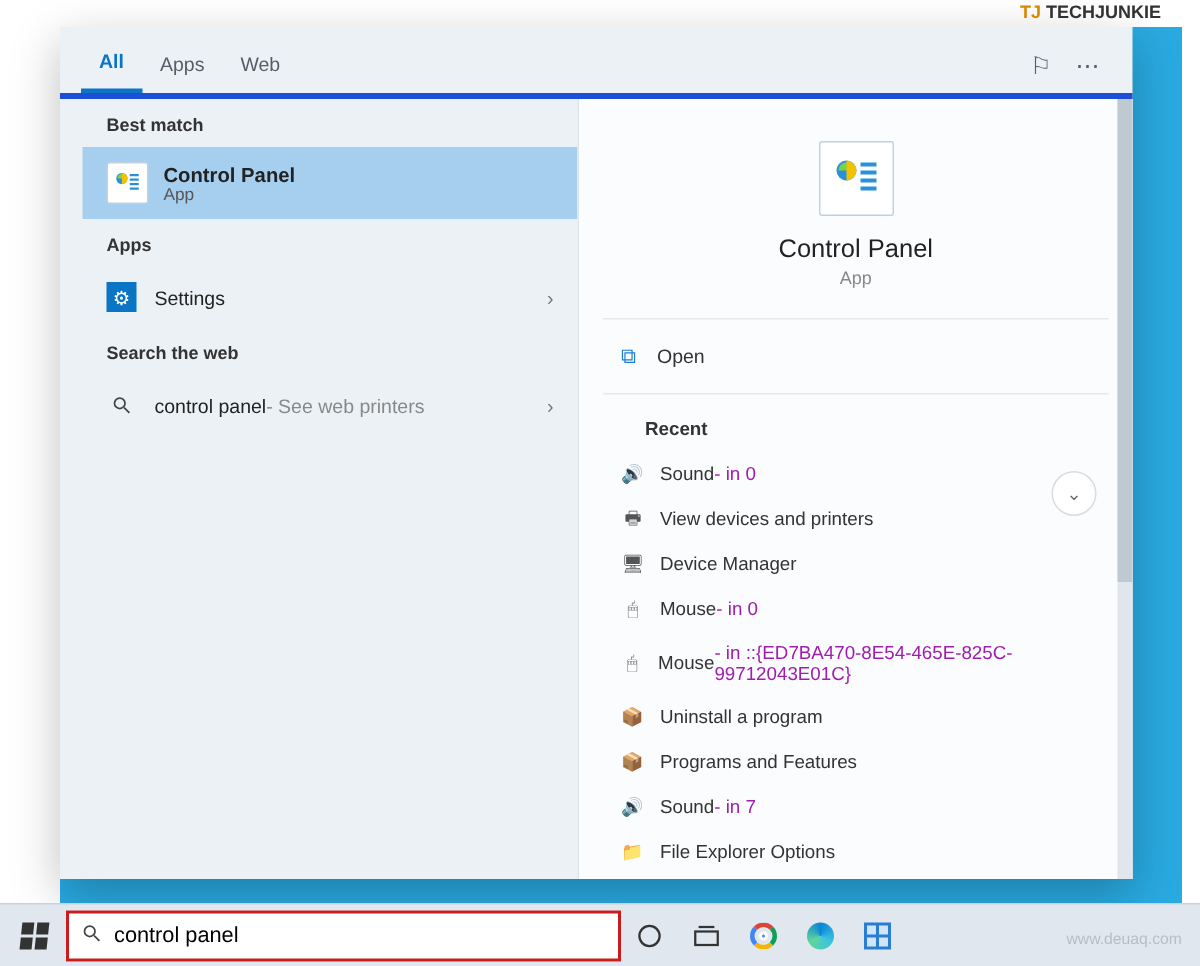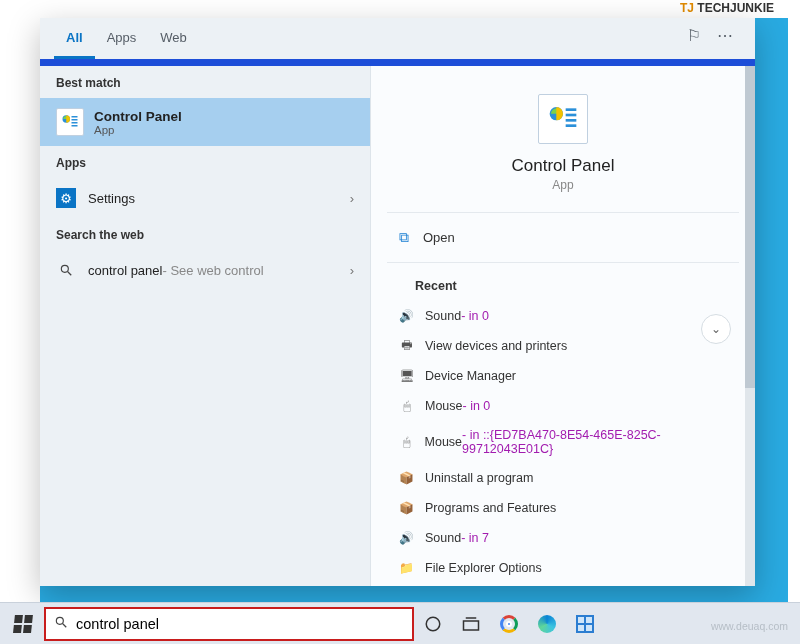--- a/index.html
+++ b/index.html
@@ -12,31 +12,31 @@
 
   .search-panel {
     position: absolute; left: 40px; top: 18px; width: 715px; height: 568px;
     background: #ecf1f5;
     box-shadow: 0 10px 30px rgba(0,0,0,0.25);
     display: flex; flex-direction: column;
   }
 
   
   .tabs {
-    display: flex; align-items: flex-start; height: 48px; padding: 0 14px;
+    display: flex; align-items: flex-end; height: 48px; padding: 0 14px;
     color: #677;
-    border-bottom: 7px solid #1d4ed8;
+    border-bottom: 4px solid #1d4ed8;
   }
   .tab { padding: 12px 12px; font-size: 13px; cursor: pointer; color: #555d66; }
   .tab.active { color: #0a74c5; font-weight: 600; border-bottom: 3px solid #0a74c5; padding-bottom: 11px; }
   .tab .chev { font-size: 10px; margin-left: 4px; }
   .tab-spacer { flex: 1; }
   .tab-icon { padding: 8px; cursor: pointer; color: #555d66; font-size: 16px; }
 
-  .panel-body { display: flex; flex: 1; min-height: 0; }
+  .panel-body { display: flex; flex: 1; min-height: 0; padding-left: 15px; }
 
   
   .left-col { width: 330px; background: #ecf1f5; display: flex; flex-direction: column; }
   .section-header { font-size: 12px; font-weight: 600; padding: 10px 16px 8px; color: #333; }
   .best-match { background: #a6cfef; display: flex; align-items: center; padding: 10px 16px; }
   .cp-thumb {
     width: 28px; height: 28px; background: #fff; border: 1px solid #c0d0e0; border-radius: 2px;
     display: flex; align-items: center; justify-content: center; margin-right: 10px; font-size: 14px;
   }
   .cp-thumb svg { width: 18px; height: 18px; }
@@ -161,21 +161,21 @@
 
       <div class="section-header">Search the web</div>
       <div class="list-item">
         <span class="icon">
           <svg class="mag" viewBox="0 0 24 24" fill="none" stroke="#444" stroke-width="2">
               <circle cx="10" cy="10" r="6"></circle>
               <line x1="15" y1="15" x2="21" y2="21"></line>
             </svg>
         </span>
         <span>control panel</span>
-        <span class="muted"> - See web control</span>
+        <span class="muted"> - See web printers</span>
         <span class="chev-right">›</span>
       </div>
 
     </div>
 
     <div class="right-col">
       <div class="right-scroll">
           <div class="thumb"></div>
         </div>
 

